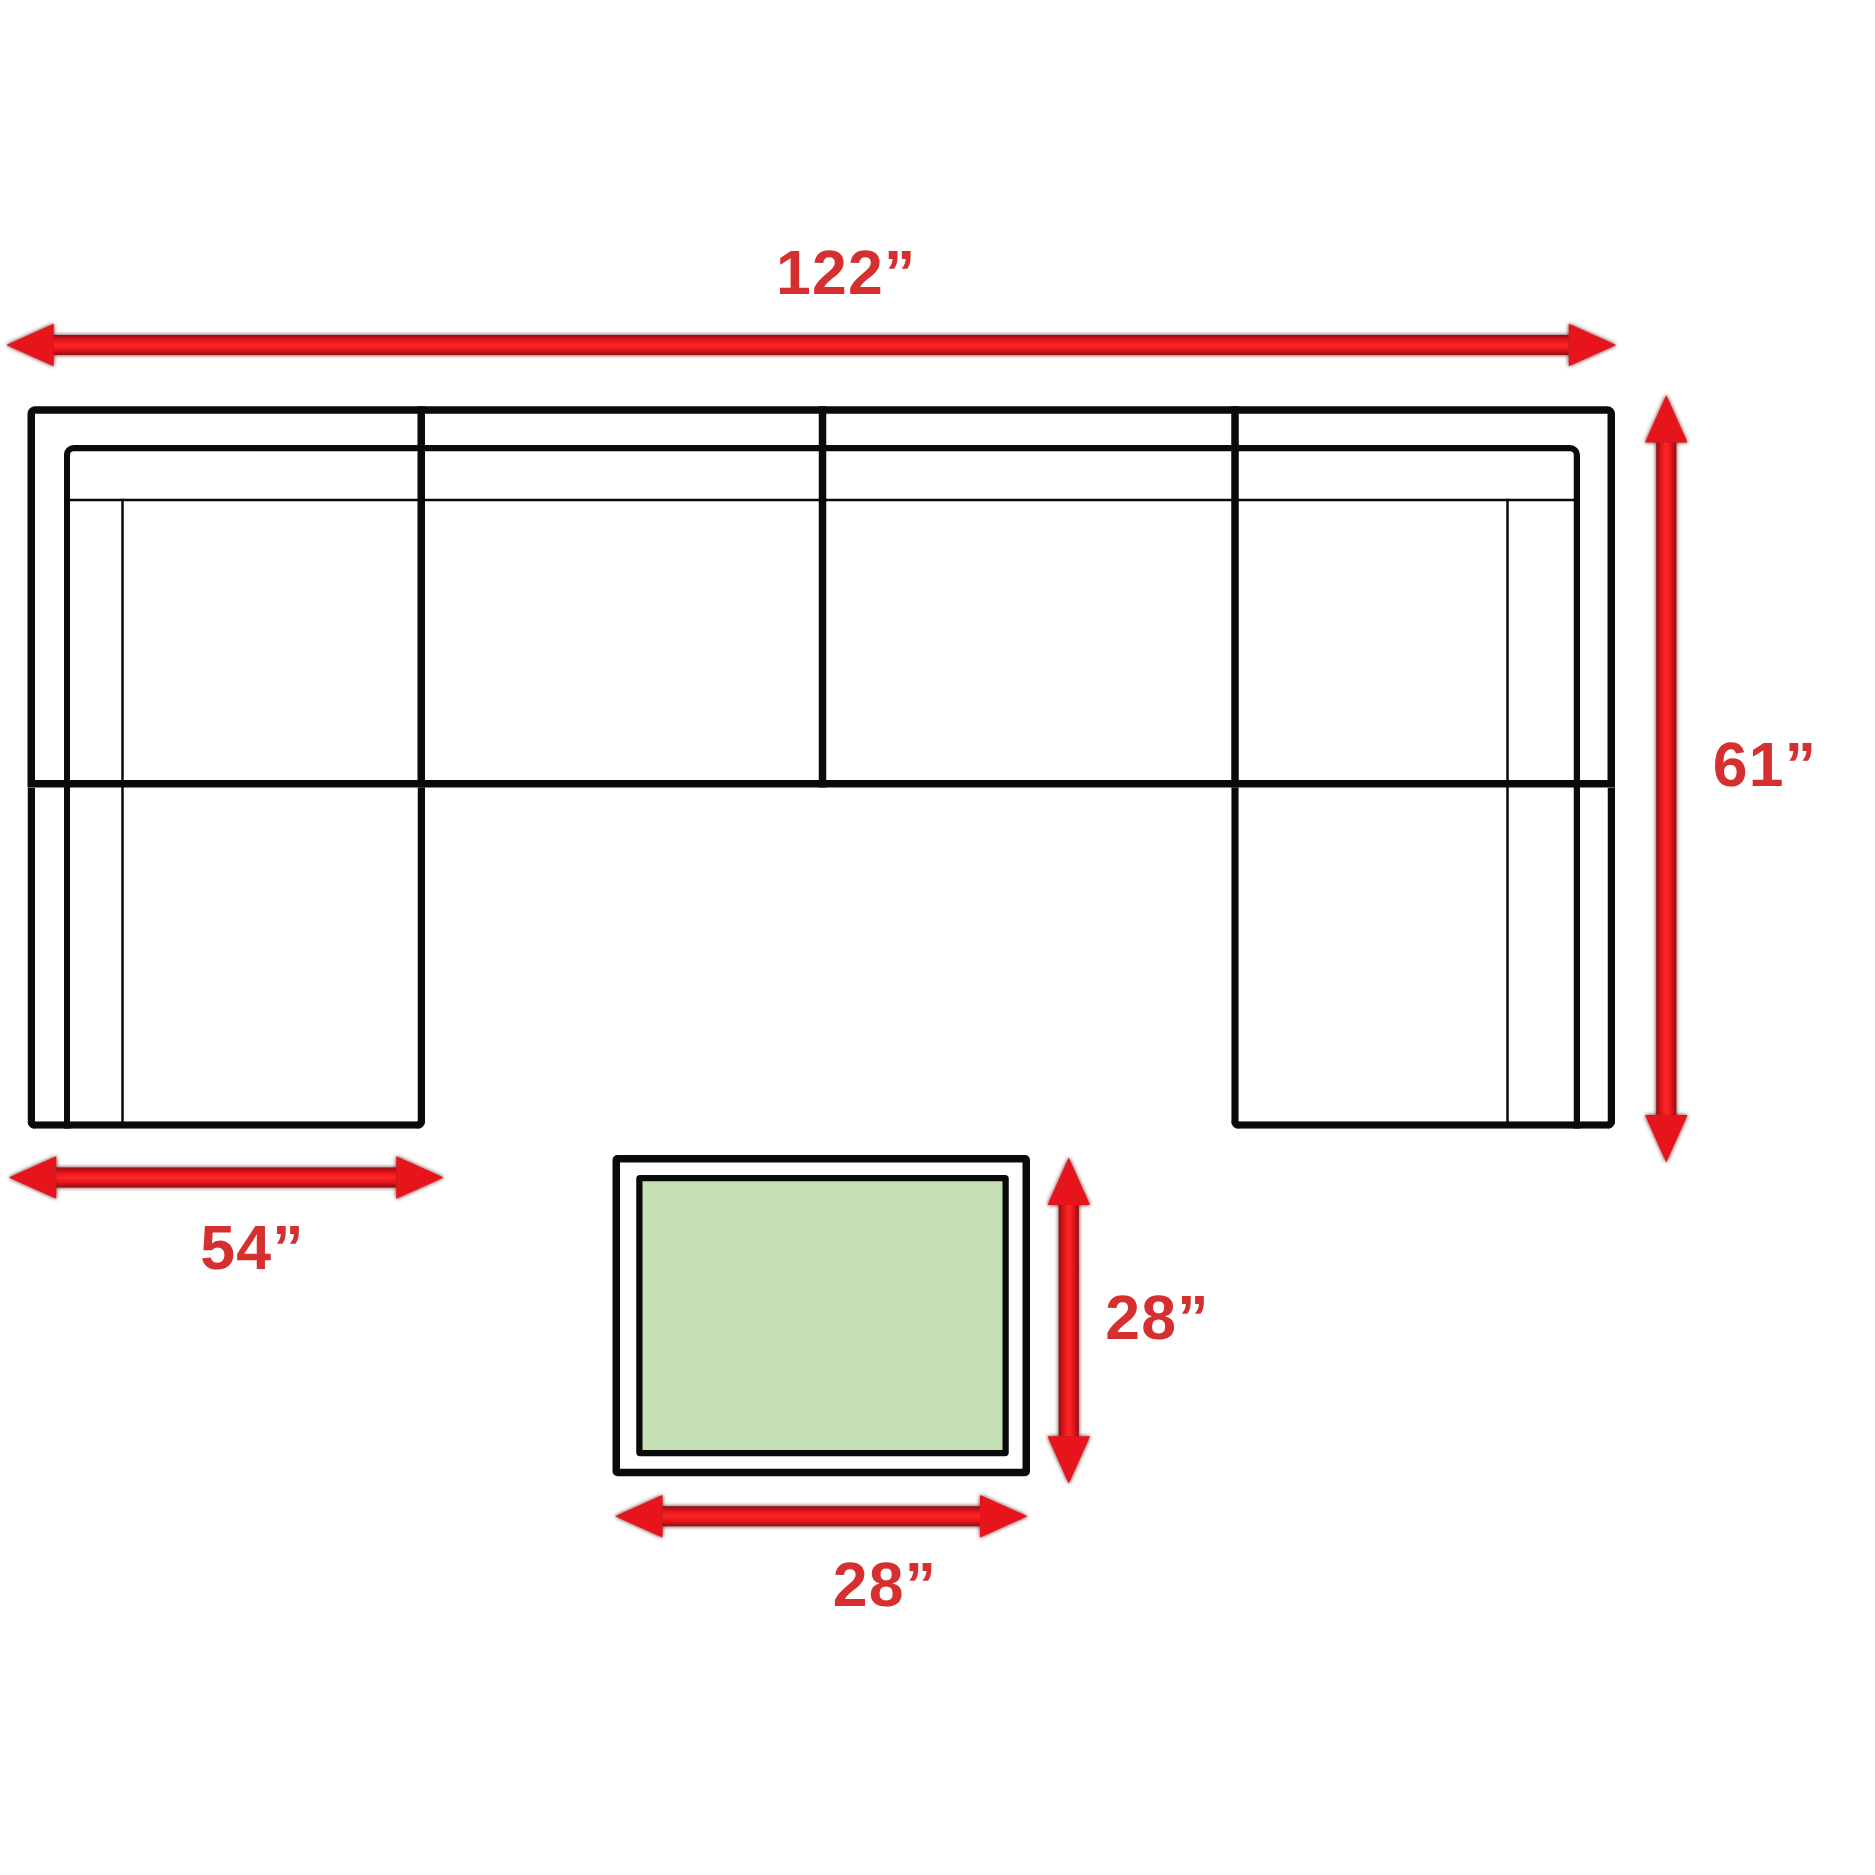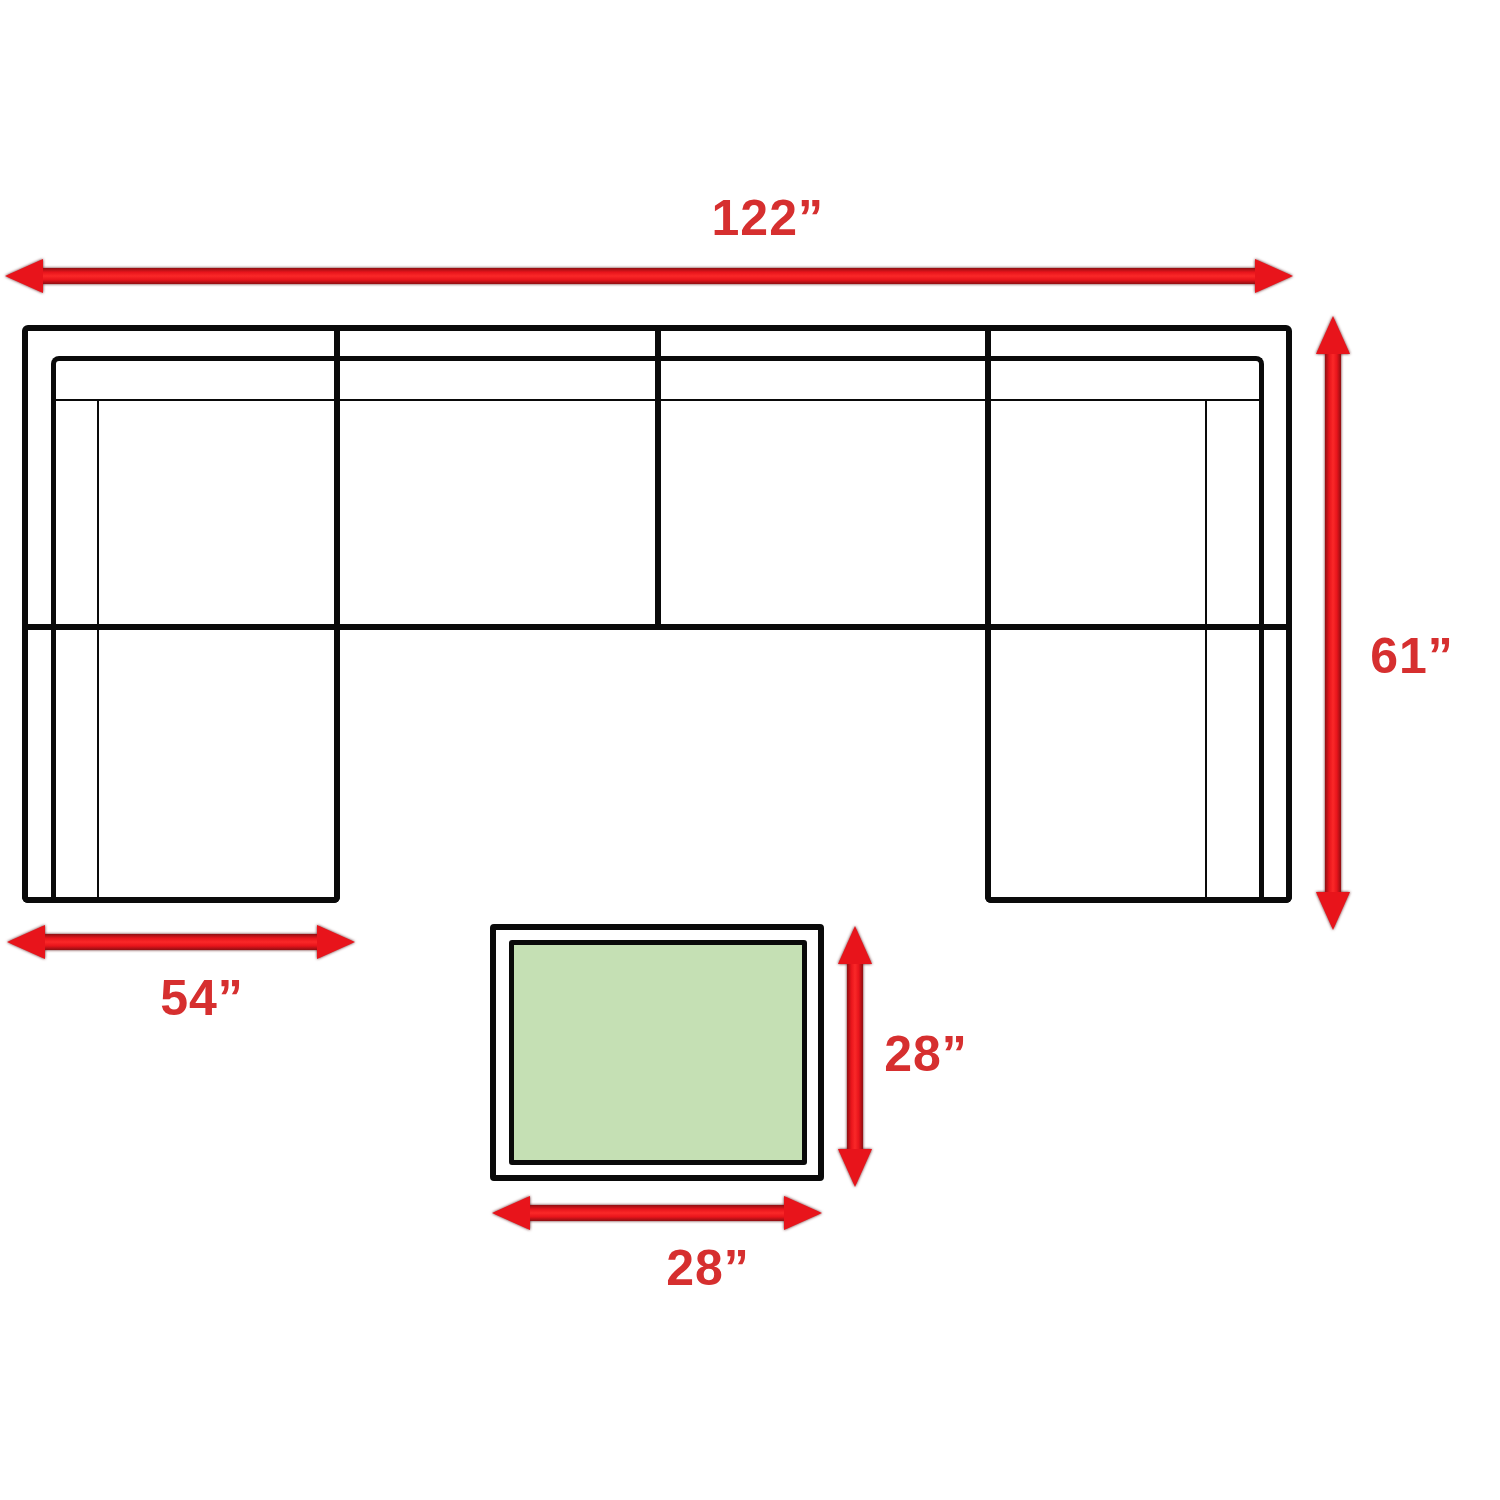--- a/index.html
+++ b/index.html
@@ -45,22 +45,22 @@
   .arrow.v .head.start{border-left:17px solid transparent;border-right:17px solid transparent;border-bottom:38px solid var(--arrow-red);}
   .arrow.v .head.end{border-left:17px solid transparent;border-right:17px solid transparent;border-top:38px solid var(--arrow-red);}
   #arrow-sofa-width{left:5px;top:259px;width:1288px;height:34px;}
   #arrow-sofa-depth{left:1316px;top:316px;width:34px;height:614px;}
   #arrow-chaise-width{left:7px;top:925px;width:348px;height:34px;}
   #arrow-table-depth{left:838px;top:926px;width:34px;height:261px;}
   #arrow-table-width{left:492px;top:1196px;width:330px;height:34px;}
   
   .dim{position:absolute;font-weight:700;font-size:50px;line-height:1;color:var(--label-red);
     text-align:center;letter-spacing:1px;white-space:nowrap;}
-  #label-sofa-width{left:504px;top:193px;width:320px;text-align:right;}
-  #label-sofa-depth{left:1332px;top:587px;width:160px;margin-top:44px;}
+  #label-sofa-width{left:517px;top:193px;width:320px;}
+  #label-sofa-depth{left:1332px;top:587px;width:160px;}
   #label-chaise-width{left:102px;top:973px;width:200px;}
   #label-table-depth{left:846px;top:1029px;width:160px;}
   #label-table-width{left:628px;top:1243px;width:160px;}
 </style>
 </head>
 <body>
 
 <div class="stage">
 
   <div class="box" id="sofa-top-band"></div>

